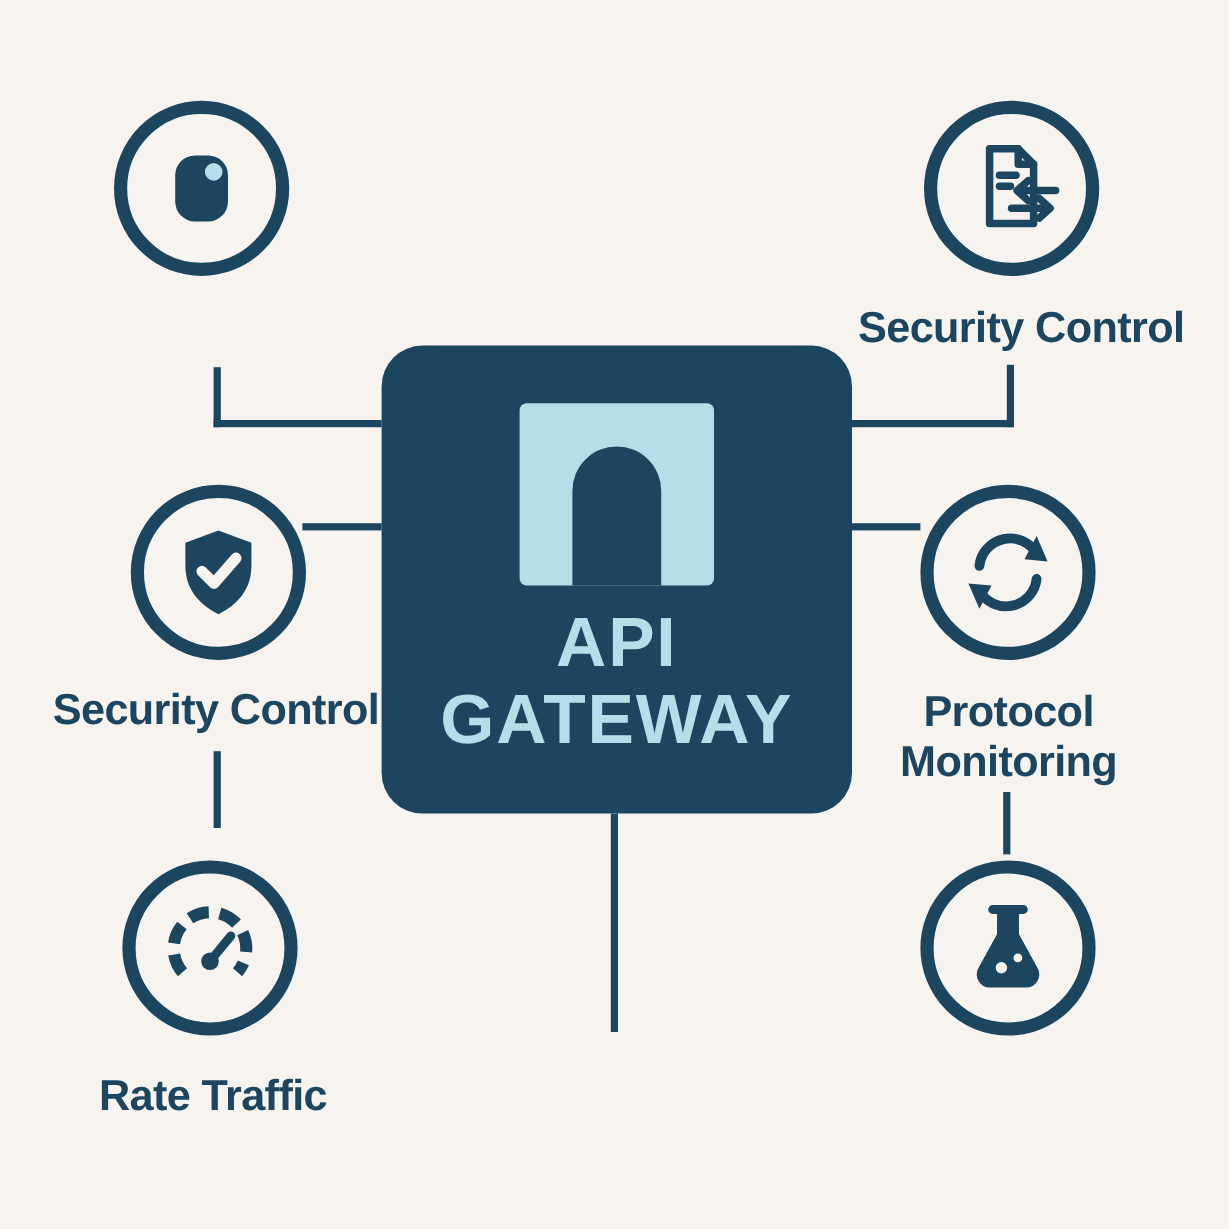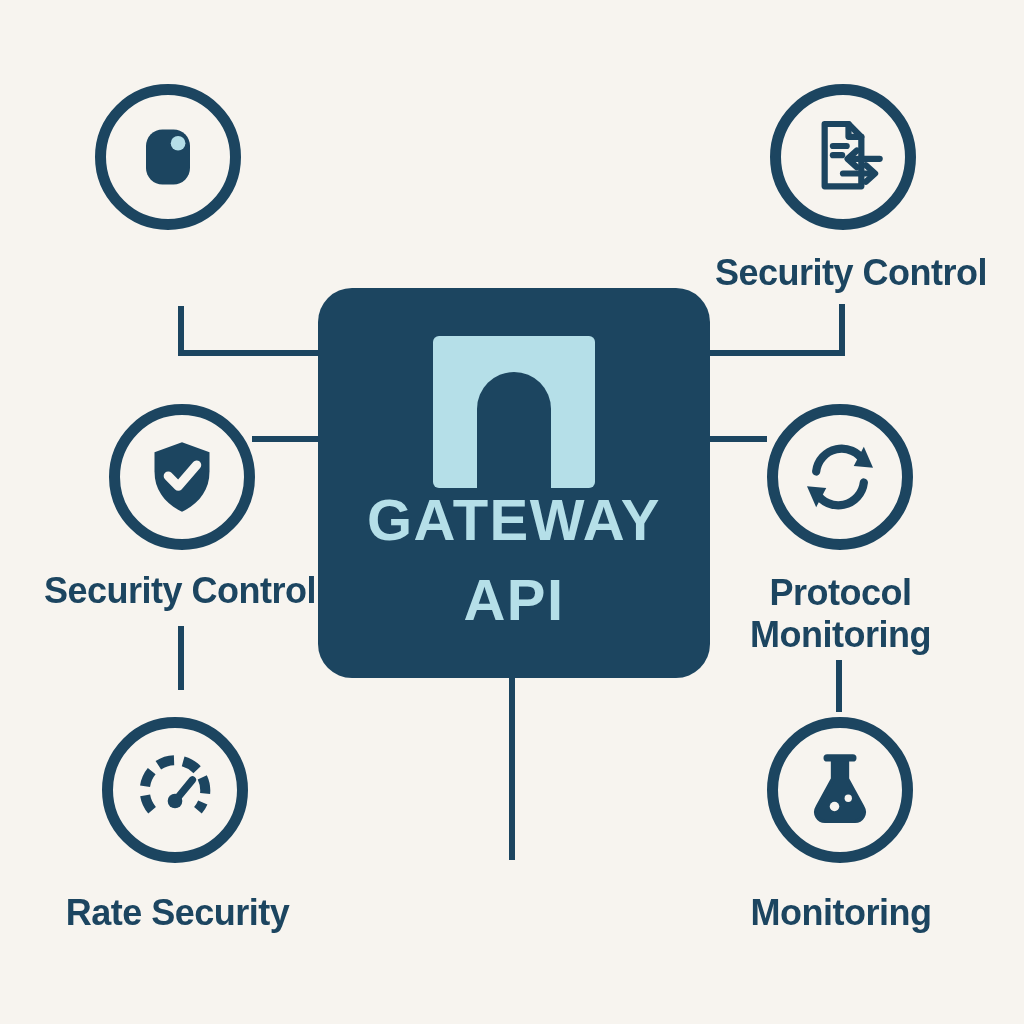--- a/index.html
+++ b/index.html
@@ -54,22 +54,22 @@
   <div class="line" style="left:252px;top:436px;width:66px;height:6px;"></div>
   <div class="line" style="left:710px;top:436px;width:57px;height:6px;"></div>
   <div class="line" style="left:178px;top:626px;width:6px;height:64px;"></div>
   <div class="line" style="left:836px;top:660px;width:6px;height:52px;"></div>
   <div class="line" style="left:509px;top:678px;width:6px;height:182px;"></div>
 
   <div class="gateway-box">
     <div class="arch">
       <div class="arch-opening"></div>
     </div>
+    <div class="box-title first">API</div>
     <div class="box-title">GATEWAY</div>
-    <div class="box-title first">API</div>
   </div>
 
   <div class="circle" style="left:95px;top:84px;">
     <svg viewBox="0 0 48 48" aria-hidden="true">
       <rect x="12" y="9" width="24" height="30" rx="9" fill="var(--primary)"></rect>
       <circle cx="29.5" cy="16.5" r="4" fill="var(--accent)"></circle>
     </svg>
   </div>
 
   <div class="circle" style="left:770px;top:84px;">
@@ -104,25 +104,24 @@
   </div>
   <div class="label" style="left:718px;top:572px;width:245px;">Protocol Monitoring</div>
 
   <div class="circle" style="left:102px;top:717px;">
     <svg viewBox="0 0 48 48" aria-hidden="true">
       <path d="M11.5 35 A16.5 16.5 0 1 1 36.5 35" fill="none" stroke="var(--primary)" stroke-width="5.5" stroke-dasharray="9 5"></path>
       <line x1="24" y1="30" x2="33.5" y2="18.5" stroke="var(--primary)" stroke-width="4" stroke-linecap="round"></line>
       <circle cx="24" cy="30" r="4" fill="var(--primary)"></circle>
     </svg>
   </div>
-  <div class="label nowrap" style="left:50px;top:892px;width:255px;">Rate Security</div>
+  <div class="label nowrap" style="left:50px;top:892px;width:255px;">Rate Traffic</div>
 
   <div class="circle" style="left:767px;top:717px;">
     <svg viewBox="0 0 48 48" aria-hidden="true">
       <path d="M20 7 V18 L11.5 33.5 A5 5 0 0 0 16 41 H32 A5 5 0 0 0 36.5 33.5 L28 18 V7 Z" fill="var(--primary)" stroke="var(--primary)" stroke-width="2" stroke-linejoin="round"></path>
       <line x1="17" y1="6.5" x2="31" y2="6.5" stroke="var(--primary)" stroke-width="4" stroke-linecap="round"></line>
       <circle cx="21" cy="33" r="2.6" fill="var(--bg)"></circle>
       <circle cx="28.5" cy="28.5" r="2" fill="var(--bg)"></circle>
     </svg>
   </div>
-  <div class="label nowrap" style="left:715px;top:892px;width:252px;">Monitoring</div>
 
 </div>
 
 </body></html>

